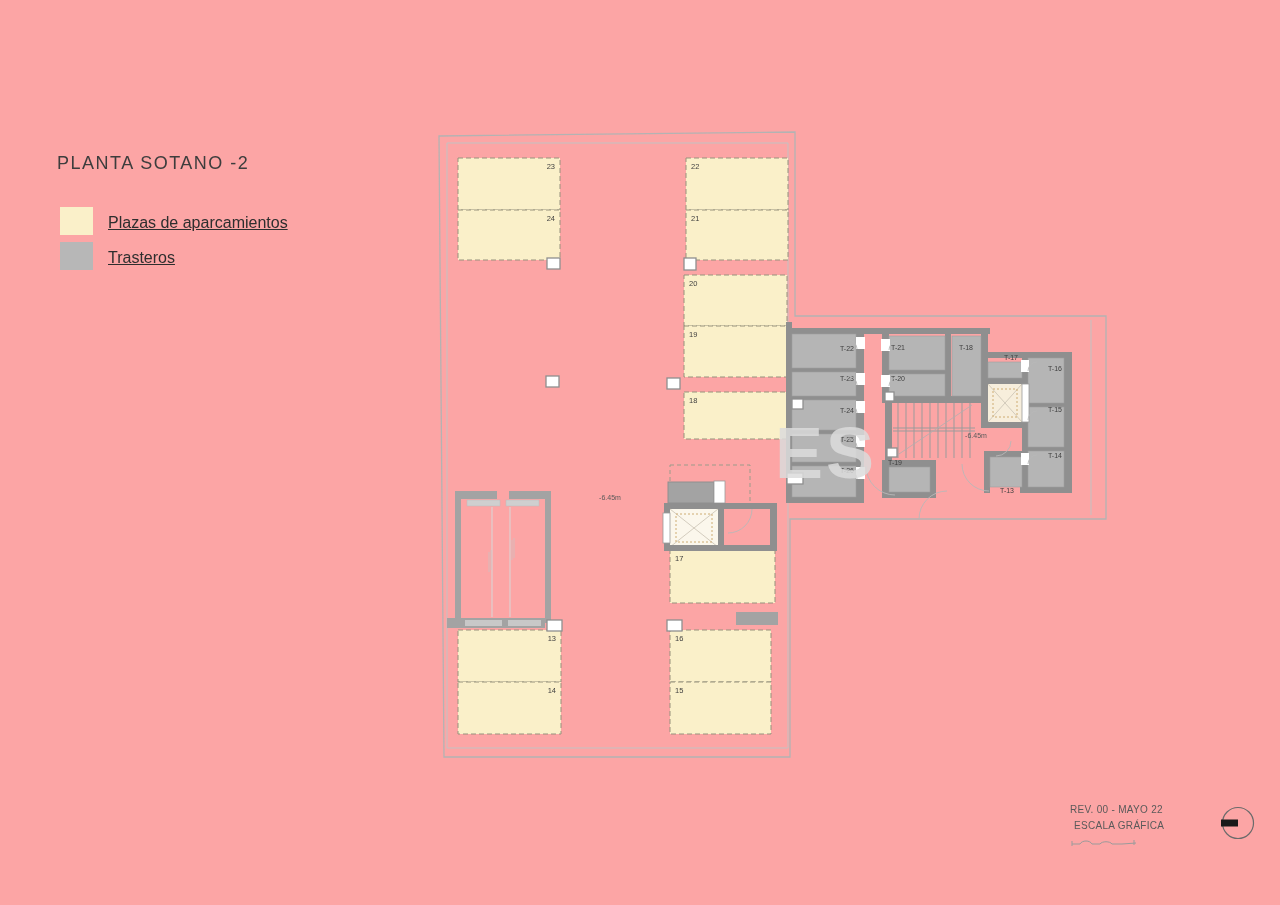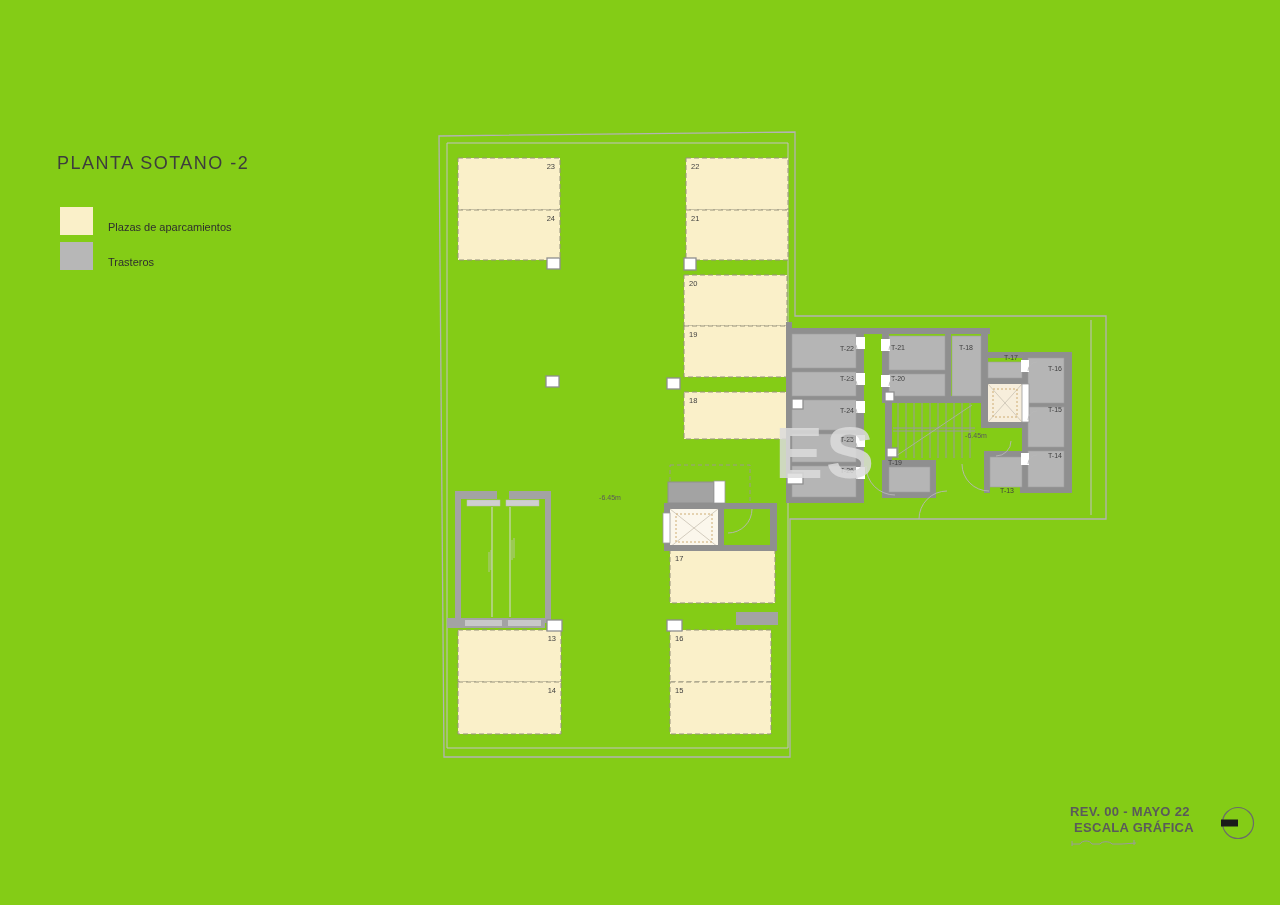--- a/index.html
+++ b/index.html
@@ -1,25 +1,25 @@
 <!DOCTYPE html>
 <html><head>
 <meta charset="utf-8">
 <style>
   html,body{margin:0;padding:0;background:#fff;}
-  .page{position:relative;width:1280px;height:905px;background:#84cc16;overflow:hidden;
+  .page{position:relative;width:1280px;height:905px;background:#fca5a5;overflow:hidden;
         font-family:"Liberation Sans", sans-serif;text-align:right;}
   .title{position:absolute;left:57px;top:153px;font-size:18px;letter-spacing:1.5px;
          color:#3d3d3d;}
   .legend{position:absolute;left:60px;top:207px;}
   .legend-row{position:relative;height:35px;}
   .swatch{position:absolute;left:0;top:0;width:33px;height:28px;}
-  .legend-label{position:absolute;left:48px;top:14px;font-size:11px;color:#2e2e2e;white-space:nowrap;}
+  .legend-label{position:absolute;left:48px;top:7px;font-size:16px;color:#2e2e2e;white-space:nowrap;text-decoration:underline;}
   svg{position:absolute;left:0;top:0;}
-  .footer-text{position:absolute;font-size:13px;color:#5a5a5a;letter-spacing:.3px;font-weight:bold;}
+  .footer-text{position:absolute;font-size:10px;color:#5a5a5a;letter-spacing:.3px;}
   .rev{left:1070px;top:804px;}
   .esc{left:1074px;top:820px;}
 </style>
 </head>
 <body>
 
 <div class="page">
 
   <div class="title">PLANTA SOTANO -2</div>
 

